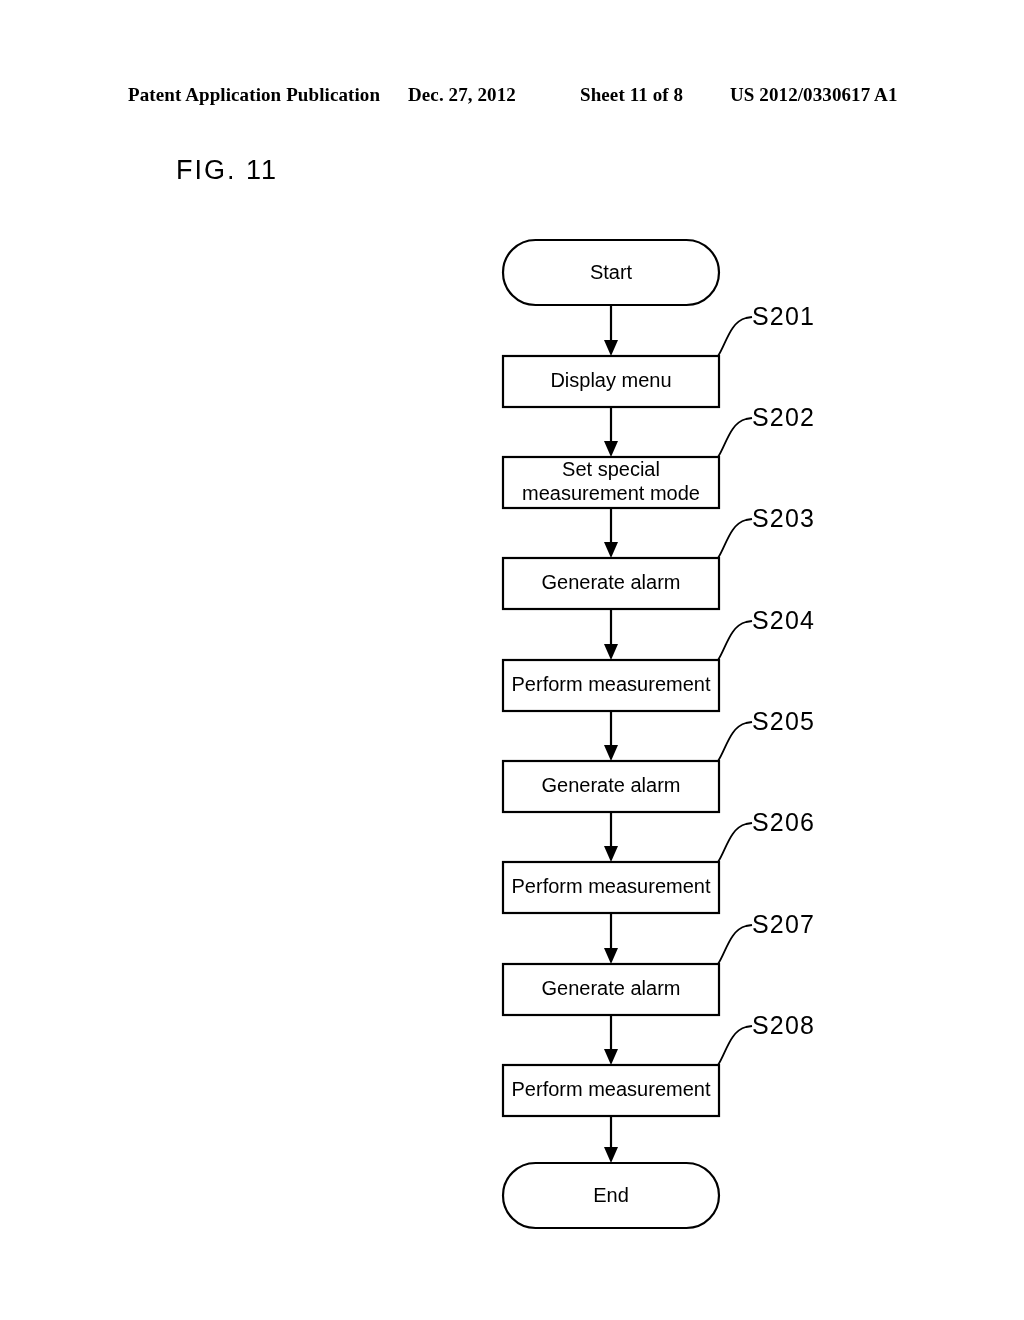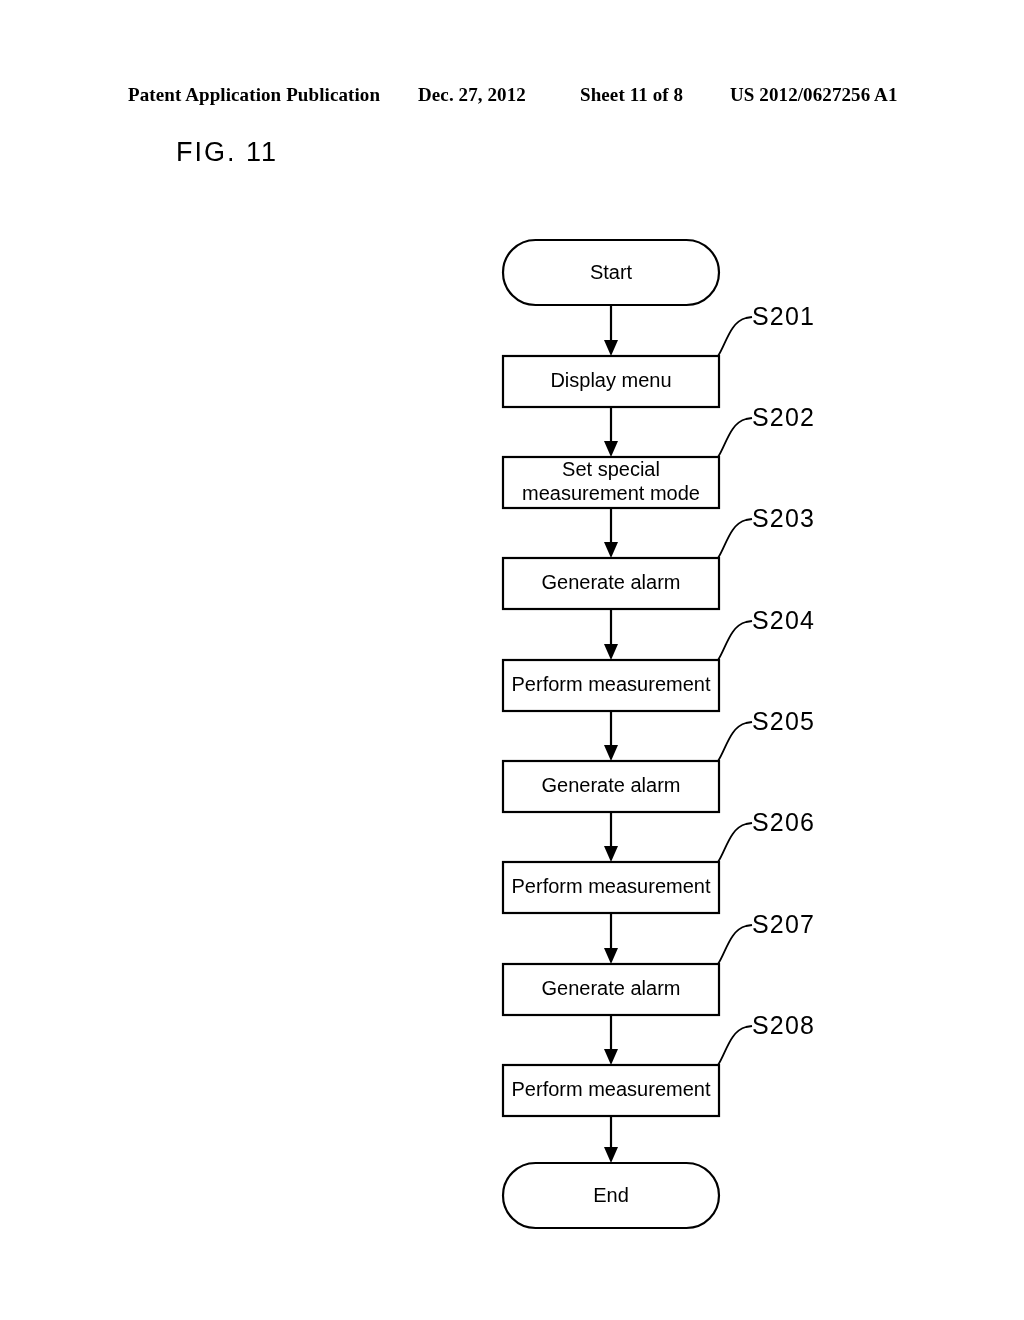--- a/index.html
+++ b/index.html
@@ -32,36 +32,36 @@
     letter-spacing: 0.1px;
     white-space: nowrap;
     text-decoration: underline;
   }
   .hdr-pub {
     position: absolute;
     left: 128px;
   }
   .hdr-date {
     position: absolute;
-    left: 418px;
+    left: 408px;
   }
   .hdr-sheet {
     position: absolute;
     left: 580px;
   }
   .hdr-patno {
     position: absolute;
     left: 730px;
   }
 
   
   .fig-label {
     position: absolute;
     left: 176px;
-    top: 137px;
+    top: 155px;
     font-size: 27px;
     letter-spacing: 2px;
     font-family: "Liberation Sans", sans-serif;
   }
 
   
   #flow-svg {
     position: absolute;
     left: 0;
     top: 0;
@@ -102,21 +102,21 @@
     stroke: none;
   }
 </style>
 </head>
 <body>
 
 <div class="page-header">
   <span class="hdr-pub">Patent Application Publication</span>
   <span class="hdr-date">Dec. 27, 2012</span>
   <span class="hdr-sheet">Sheet 11 of 8</span>
-  <span class="hdr-patno">US 2012/0627256 A1</span>
+  <span class="hdr-patno">US 2012/0330617 A1</span>
 </div>
 
 <div class="fig-label">FIG. 11</div>
 
 <svg id="flow-svg" viewBox="0 0 1024 1320">
 
   <g>
 
     <g>
       <line class="connector" x1="611" y1="305" x2="611" y2="341"></line>

